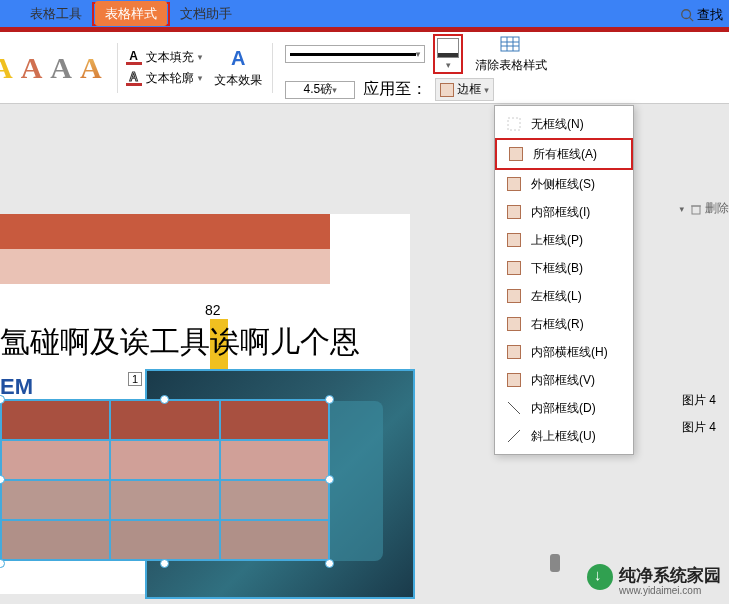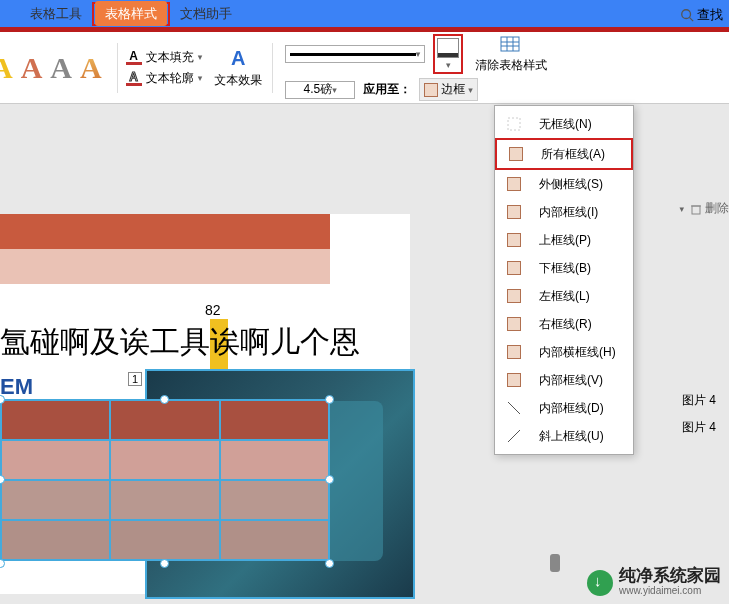--- a/index.html
+++ b/index.html
@@ -22,21 +22,21 @@
     .tf-icon { width: 16px; height: 16px; display: inline-flex; align-items: center; justify-content: center; font-weight: bold; border-bottom: 3px solid; }
     
     .texteffect { display: flex; flex-direction: column; align-items: center; gap: 2px; cursor: pointer; font-size: 12px; padding: 0 4px; }
     .te-A { font-size: 20px; color: #2a6ad0; font-weight: bold; }
     
     .border-group { display: flex; flex-direction: column; gap: 4px; padding: 0 6px; }
     .bg-row { display: flex; align-items: center; gap: 8px; }
     .line-style { width: 140px; height: 18px; border: 1px solid #aaa; display: flex; align-items: center; padding: 0 4px; cursor: pointer; }
     .line-inner { flex: 1; height: 3px; background: #000; }
     .line-weight { width: 70px; height: 18px; border: 1px solid #aaa; display: flex; align-items: center; justify-content: center; cursor: pointer; font-size: 12px; }
-    .applyto { font-size: 12px; font-weight: bold; }
+    .applyto { font-size: 16px; }
     .border-btn { display: flex; align-items: center; gap: 3px; padding: 2px 4px; border: 1px solid #ccc; background: #eee; cursor: pointer; font-size: 12px; }
     
     .color-split { display: flex; flex-direction: column; align-items: center; gap: 2px; padding: 2px; cursor: pointer; }
     .color-split.hl { border: 2px solid #d02020; }
     .color-swatch { width: 22px; height: 20px; border: 1px solid #888; position: relative; }
     .color-swatch::after { content: ''; position: absolute; bottom: 0; left: 0; right: 0; height: 4px; background: #333; }
     
     .clear-style { display: flex; flex-direction: column; align-items: center; gap: 2px; cursor: pointer; font-size: 12px; padding: 0 4px; }
     
     .canvas-area { position: relative; background: #e8e8e8; height: 500px; padding-top: 14px; }
@@ -54,32 +54,32 @@
     
     .sel-table { position: absolute; top: 185px; left: 0; width: 330px; border-collapse: collapse; }
     .sel-table td { border: 2px solid #44aadd; height: 40px; }
     .sel-table tr:nth-child(1) td { background: #a85040; }
     .sel-table tr:nth-child(2) td { background: #d0a098; }
     .sel-table tr:nth-child(3) td { background: #b89890; }
     .sel-table tr:nth-child(4) td { background: #b09088; }
     .sel-handle { position: absolute; width: 9px; height: 9px; background: #fff; border: 1px solid #44aadd; border-radius: 50%; }
     
     .context-menu { position: absolute; top: 105px; left: 494px; width: 140px; background: #fff; border: 1px solid #aaa; box-shadow: 2px 2px 8px rgba(0,0,0,0.2); padding: 4px 0; z-index: 100; }
-    .menu-item { display: flex; align-items: center; gap: 16px; padding: 5px 10px; cursor: pointer; font-size: 12px; }
+    .menu-item { display: flex; align-items: center; gap: 8px; padding: 5px 10px; cursor: pointer; font-size: 12px; }
     .menu-item.hl { border: 2px solid #d02020; }
     .menu-icon { width: 18px; height: 18px; display: flex; align-items: center; justify-content: center; }
     .micon-box { width: 14px; height: 14px; border: 1px solid #b07050; background: #f0d8c8; }
     
     .side-panel { position: absolute; top: 200px; right: 0; width: 95px; }
     .sp-controls { display: flex; align-items: center; gap: 6px; justify-content: flex-end; margin-bottom: 10px; }
     .sp-btn { display: flex; align-items: center; gap: 3px; cursor: pointer; font-size: 12px; color: #666; }
     .sp-item { padding: 5px 0; font-size: 12px; cursor: pointer; margin-left: 48px; }
     .slider-thing { position: absolute; top: 450px; left: 550px; width: 10px; height: 18px; background: #888; border-radius: 3px; }
     
-    .watermark { position: absolute; bottom: 8px; right: 8px; display: flex; align-items: flex-end; gap: 6px; z-index: 200; }
+    .watermark { position: absolute; bottom: 8px; right: 8px; display: flex; align-items: flex-start; gap: 6px; z-index: 200; }
     .wm-logo { width: 26px; height: 26px; background: #30a050; border-radius: 50%; position: relative; }
     .wm-logo::after { content: '↓'; position: absolute; top: 2px; left: 7px; color: #fff; font-size: 15px; font-weight: bold; }
     .wm-main { font-size: 17px; font-weight: bold; color: #222; }
     .wm-sub { font-size: 10px; color: #666; margin-top: -2px; }
     
     .search-top { position: absolute; top: 6px; right: 6px; display: flex; align-items: center; gap: 3px; font-size: 13px; cursor: pointer; }
     .dd-arrow { font-size: 9px; color: #666; }
   </style>
 </head>
 <body>

